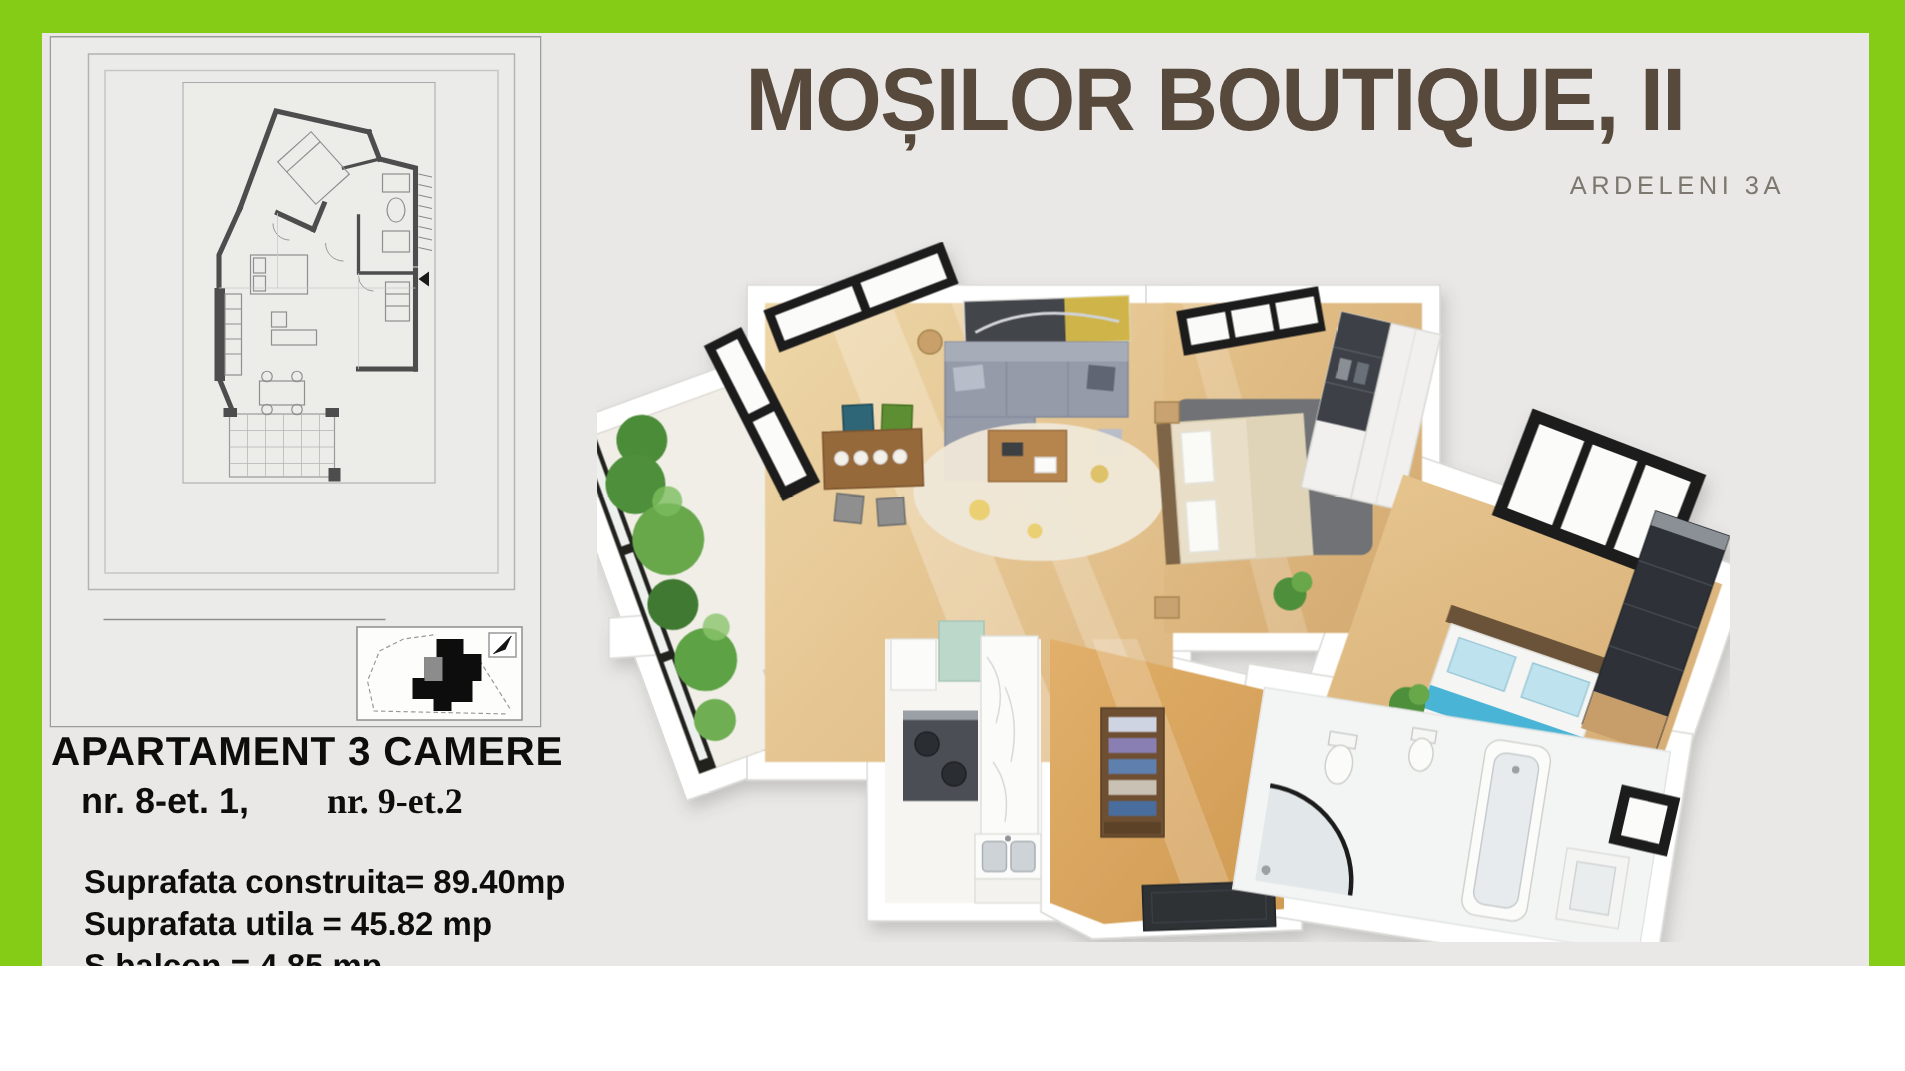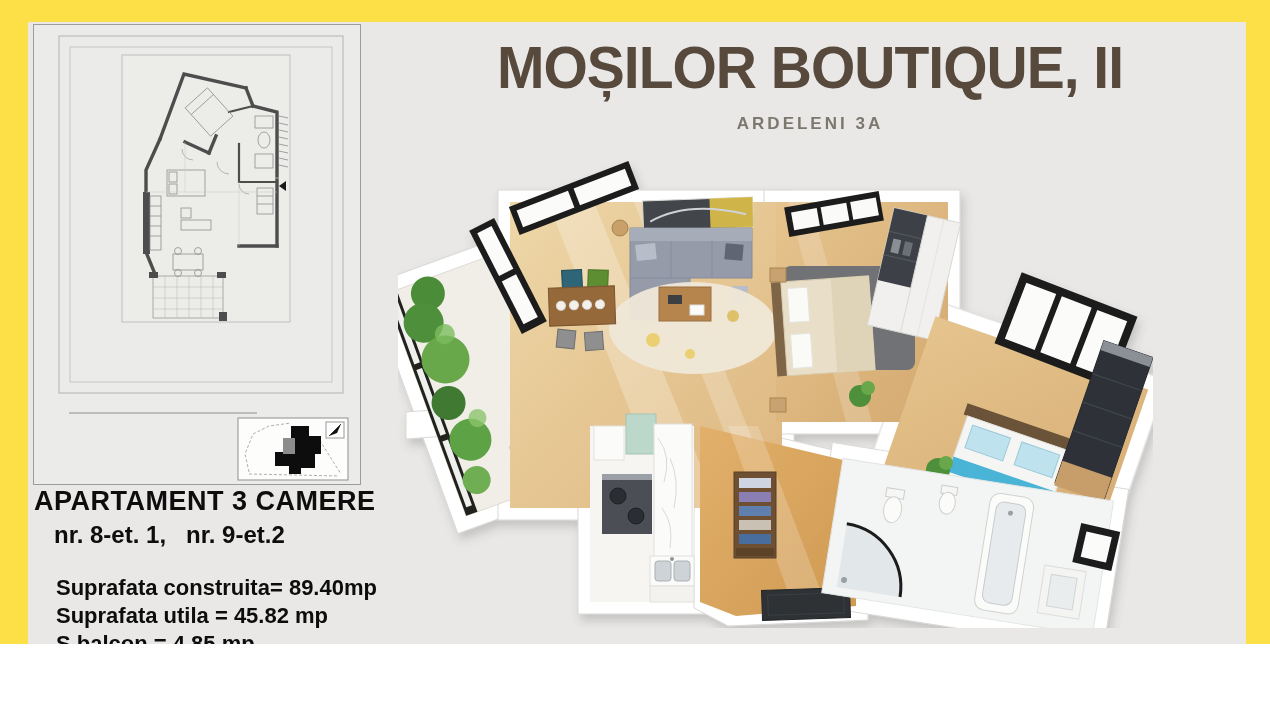--- a/index.html
+++ b/index.html
@@ -1,29 +1,29 @@
 <!DOCTYPE html>
 <html><head>
 <meta charset="utf-8">
 <style>
   html,body{margin:0;padding:0;background:#ffffff;}
-  .page{position:relative;width:1270px;height:644px;background:#fde047;overflow:hidden;
+  .page{position:relative;width:1270px;height:644px;background:#84cc16;overflow:hidden;
         font-family:"Liberation Sans", sans-serif;}
   .canvas{position:absolute;left:28px;top:22px;width:1218px;height:633px;background:#e9e8e6;}
   
   .plan-panel{position:absolute;left:5px;top:2px;width:328px;height:461px;}
   
   .header{position:absolute;left:402px;top:12px;width:760px;text-align:center;}
   .title{font-size:57px;font-weight:800;color:#57493c;letter-spacing:-1px;
          transform:scaleY(1.04);white-space:nowrap;}
-  .subtitle{margin-top:14px;font-size:17px;font-weight:700;color:#7c7870;letter-spacing:3px;}
+  .subtitle{margin-top:14px;font-size:17px;font-weight:400;color:#7c7870;letter-spacing:3px;text-align:right;}
   
   .apt-heading{position:absolute;left:6px;top:464px;font-size:27px;font-weight:800;color:#0d0d0d;letter-spacing:.5px;}
   .apt-units{position:absolute;left:26px;top:499px;font-size:24px;font-weight:800;color:#0d0d0d;}
-  .apt-units .u2{margin-left:20px;}
+  .apt-units .u2{margin-left:52px;font-family:Liberation Serif, serif;}
   .apt-areas{position:absolute;left:28px;top:552px;font-size:22px;font-weight:700;color:#0d0d0d;line-height:28px;}
   
   .render3d{position:absolute;left:370px;top:136px;width:755px;height:470px;}
   svg{display:block;}
 </style>
 </head>
 <body>
 
 <div class="page">
   <div class="canvas">

